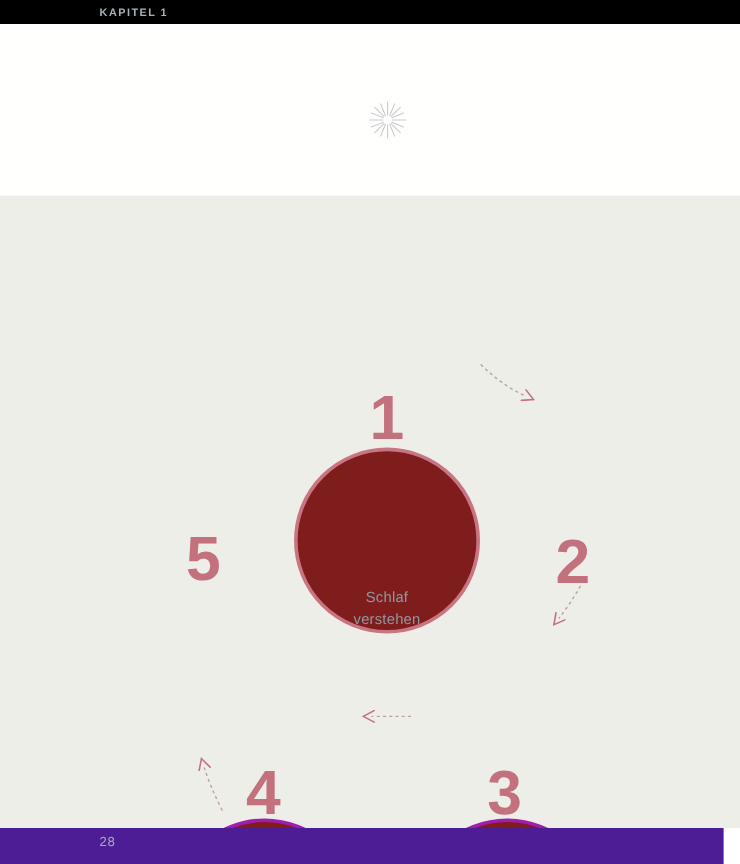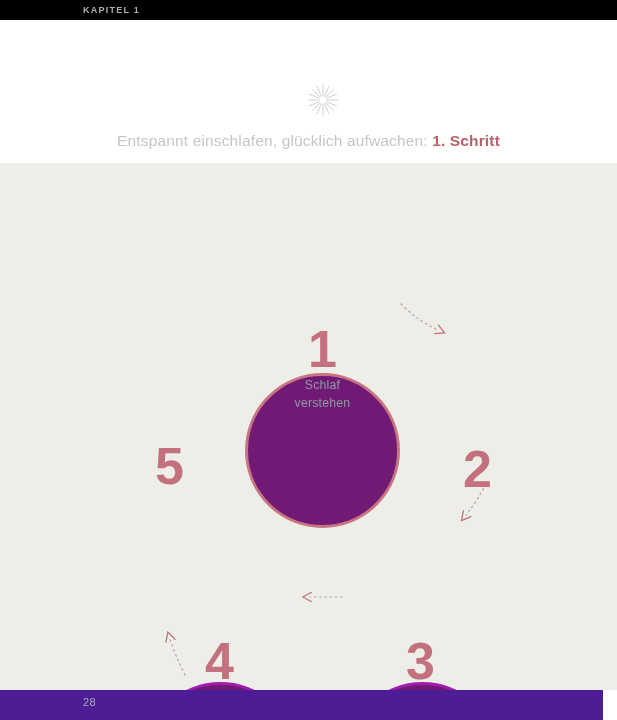--- a/index.html
+++ b/index.html
@@ -87,25 +87,25 @@
     width: 617px;
     height: 527px;
   }
 
   
   .node {
     position: absolute;
     width: 155px;
     height: 155px;
     border-radius: 50%;
-    background: #701a75;
+    background: #7f1d1d;
     border: 3px solid #a21caf;
     box-sizing: border-box;
     display: flex;
-    align-items: flex-start;
+    align-items: flex-end;
     justify-content: center;
     z-index: 3;
   }
   .node.active {
     border-color: #c97581;
   }
   .node-label {
     text-align: center;
     font-size: 12.3px;
     line-height: 18px;
@@ -180,23 +180,20 @@
         <line x1="23.8" y1="4.6" x2="19.8" y2="14.4"></line>
         <line x1="16.2" y1="21.6" x2="12.2" y2="31.4"></line>
         <line x1="4.6" y1="12.2" x2="14.4" y2="16.2"></line>
         <line x1="21.6" y1="19.8" x2="31.4" y2="23.8"></line>
         <line x1="4.6" y1="23.8" x2="14.4" y2="19.8"></line>
         <line x1="21.6" y1="16.2" x2="31.4" y2="12.2"></line>
       </g>
     </svg>
   </div>
 
-  <div class="subtitle">
-    <span>Entspannt einschlafen, glücklich aufwachen: </span><span class="step-accent">1. Schritt</span>
-  </div>
 </div>
 
 <div class="diagram-stage">
 
   <svg class="arrow-layer" viewBox="0 0 617 527">
     <defs>
       <marker id="head-rose" markerWidth="9" markerHeight="9" refX="2" refY="4.5" orient="auto">
         <path d="M0.5,0.5 L8,4.5 L0.5,8.5" fill="none" stroke="#c4717e" stroke-width="1.1" stroke-linecap="round"></path>
       </marker>
     </defs>

